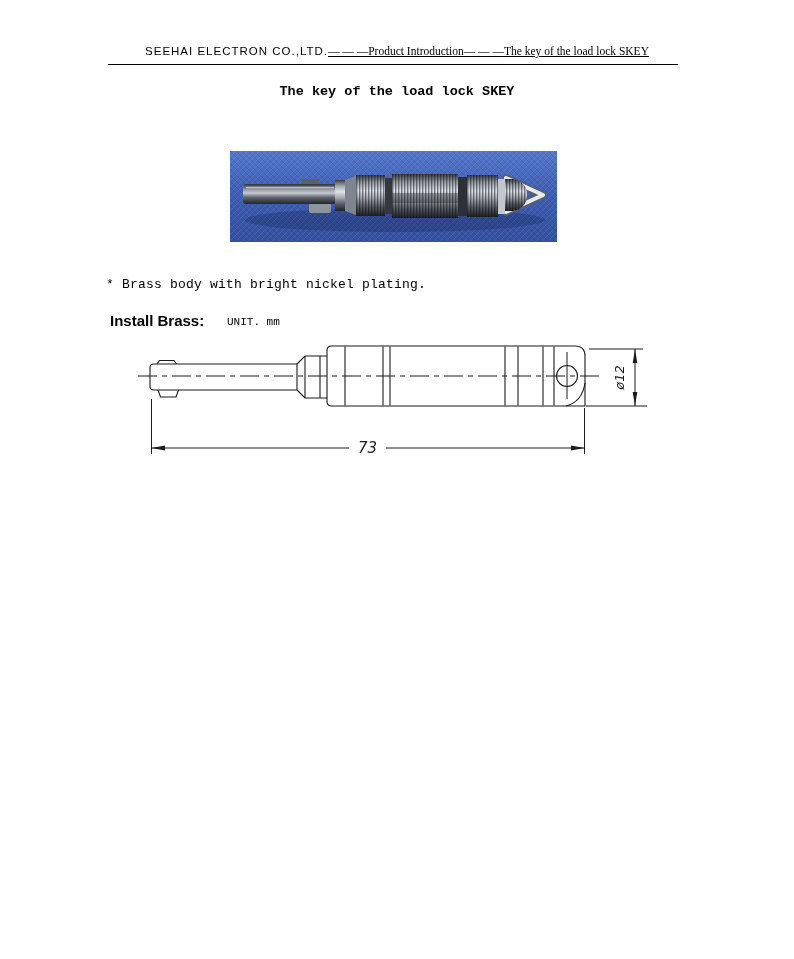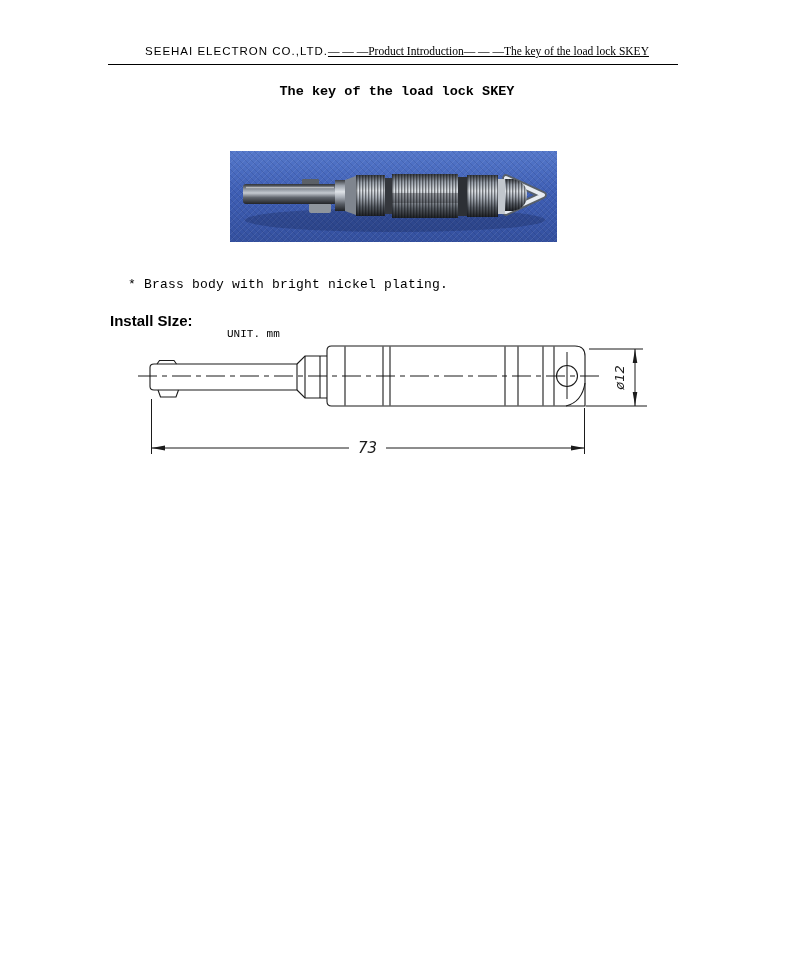--- a/index.html
+++ b/index.html
@@ -38,31 +38,31 @@
     font-family:"Liberation Mono", monospace;
     font-weight:bold;font-size:13.5px;
   }
   
   .photo{
     position:absolute;left:230px;top:151px;width:327px;height:91px;
   }
   .photo svg{display:block;}
   
   .note-brass{
-    position:absolute;left:128px;top:277px;
+    position:absolute;left:106px;top:277px;
     font-family:"Liberation Mono", monospace;
     font-size:13px;letter-spacing:.2px;
   }
   .install-label{
     position:absolute;left:110px;top:312px;
     font-family:"Liberation Sans", sans-serif;
     font-weight:bold;font-size:15px;
   }
   .unit-note{
-    position:absolute;left:227px;top:328px;
+    position:absolute;left:227px;top:316px;
     font-family:"Liberation Mono", monospace;
     font-size:11px;
   }
   
   .drawing{
     position:absolute;left:130px;top:335px;width:540px;height:130px;
   }
   .drawing svg{display:block;}
   .dw{stroke:#1b1b1b;stroke-width:1.1;fill:none;}
   .dwthin{stroke:#1b1b1b;stroke-width:1;fill:none;}
@@ -142,21 +142,21 @@
         <rect x="237" y="24" width="31" height="42" fill="url(#knurl)"></rect>
         <rect x="268" y="28" width="7" height="35" fill="#c2c7cd"></rect>
         <path d="M 275,28 L 283,28 Q 297,31 297,44 Q 297,57 283,60 L 275,60 Z" fill="url(#metalv)"></path>
         <path d="M 275,28 L 283,28 Q 297,31 297,44 Q 297,57 283,60 L 275,60 Z" fill="url(#knurl)"></path>
       </g>
     </svg>
   </div>
 
   <div class="note-brass">* Brass body with bright nickel plating.</div>
 
-  <div class="install-label">Install SIze:</div>
+  <div class="install-label">Install Brass:</div>
   <div class="unit-note">UNIT. mm</div>
 
   <div class="drawing">
     <svg width="540" height="130" viewBox="0 0 540 130">
 
       <line class="dwthin" x1="8" y1="41" x2="473" y2="41" stroke-dasharray="19 5 5 5"></line>
       <g>
 
         <path class="dw" d="M 167,29 L 24,29 Q 20,29 20,32.5 L 20,51.5 Q 20,55 24,55 L 167,55"></path>
         <line class="dw" x1="167" y1="29" x2="167" y2="55"></line>

